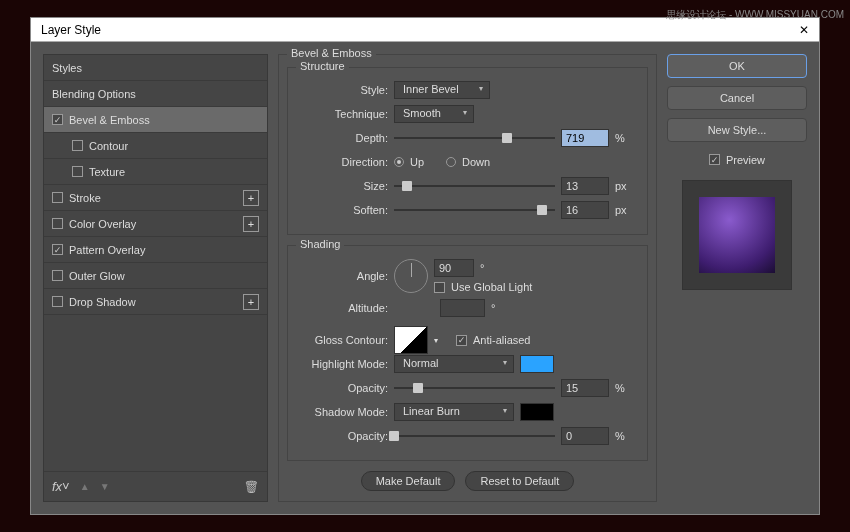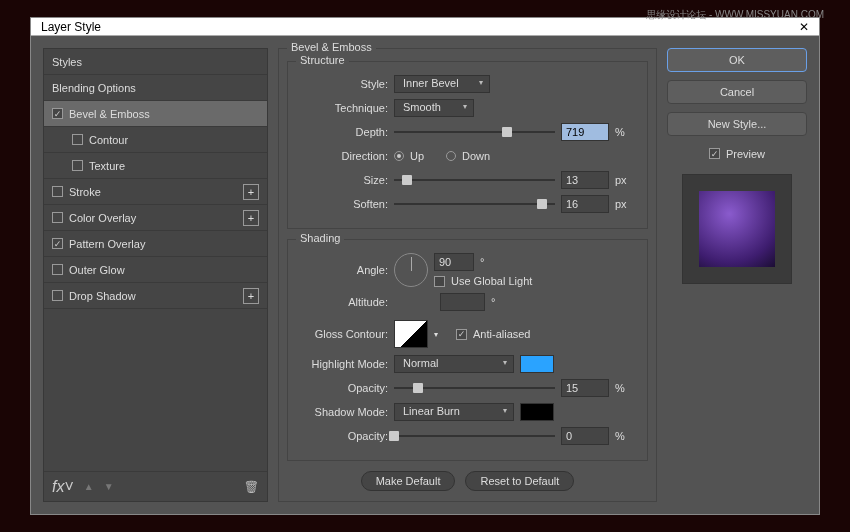--- a/index.html
+++ b/index.html
@@ -1,17 +1,17 @@
 <!DOCTYPE html>
 <html><head>
 <meta charset="utf-8">
 <style>
 *{box-sizing:border-box;margin:0;padding:0;font-family:Arial,sans-serif;font-size:11px;color:#ddd}
 body{background:#1a0505;display:flex;align-items:center;justify-content:center;width:850px;height:532px;position:relative}
-.watermark{position:absolute;top:8px;right:26px;color:#888;font-size:10px}
+.watermark{position:absolute;top:8px;right:6px;color:#888;font-size:10px}
 .dialog{width:790px;height:498px;background:#535353;border:1px solid #888;display:flex;flex-direction:column}
 .titlebar{height:30px;background:#fff;display:flex;align-items:center;padding:0 10px;justify-content:space-between;border-bottom:1px solid #aaa}
 .titlebar span{color:#000;font-size:12px}
 .closex{color:#000;font-size:14px;cursor:pointer}
 .body{flex:1;display:flex;padding:12px;gap:10px}
 .left{width:225px;display:flex;flex-direction:column;background:#454545;border:1px solid #383838}
 .li{height:26px;display:flex;align-items:center;padding:0 8px;border-bottom:1px solid #3a3a3a;gap:6px}
 .li.header{background:#454545;font-weight:normal}
 .li.sel{background:#6a6a6a}
 .li.sub{padding-left:28px}
@@ -40,21 +40,21 @@
 .gloss{width:34px;height:28px;background:linear-gradient(135deg,#fff 55%,#000 55%);border:1px solid #333}
 .swatch{width:34px;height:18px;border:1px solid #333}
 .btn{height:20px;background:#454545;border:1px solid #333;border-radius:10px;padding:0 14px;display:flex;align-items:center}
 .btnrow{display:flex;gap:10px;justify-content:center;margin-top:10px}
 .right{width:140px;display:flex;flex-direction:column;gap:8px;align-items:stretch}
 .rbtn{height:24px;background:#5e5e5e;border:1px solid #444;border-radius:4px;display:flex;align-items:center;justify-content:center}
 .rbtn.primary{border:1px solid #6aa0e8}
 .prevRow{display:flex;align-items:flex-start;justify-content:center;gap:6px;margin-top:4px}
 .preview{width:110px;height:110px;background:#3a3a3a;border:1px solid #333;margin:6px auto 0;display:flex;align-items:center;justify-content:center}
 .previewInner{width:76px;height:76px;background:radial-gradient(circle at 40% 30%,#8a5bcd,#3e1d6f 70%,#1b0d33)}
-.fxicon{font-style:italic;font-size:16px;color:#ccc}
+.fxicon{font-style:italic;font-size:13px;color:#ccc}
 .arrow{font-size:10px;color:#777}
 .trash{margin-left:auto;font-size:12px;color:#bbb}
 </style>
 </head>
 <body>
 <div class="watermark">思缘设计论坛 - WWW.MISSYUAN.COM</div>
 
 <div class="dialog">
   <div class="titlebar">
     <span>Layer Style</span>
@@ -190,21 +190,21 @@
               <span>°</span>
             </div>
           <div class="row" style="margin-top:8px">
               <span class="lbl">Gloss Contour:</span>
               <div class="gloss"></div>
               <span class="chev" style="font-size:8px">▾</span>
               <span style="width:6px"></span>
               <span class="cb on"></span>
               <span>Anti-aliased</span>
             </div>
-          <div class="row" style="margin-top:6px">
+          <div class="row" style="">
               <span class="lbl">Highlight Mode:</span>
               <div class="combo" style="width:120px">
                 <span>Normal</span>
                 <span class="chev">▾</span>
               </div>
               <div class="swatch" style="background:#2aa3ff"></div>
             </div>
           <div class="row">
               <span class="lbl">Opacity:</span>
               <div class="slider">

